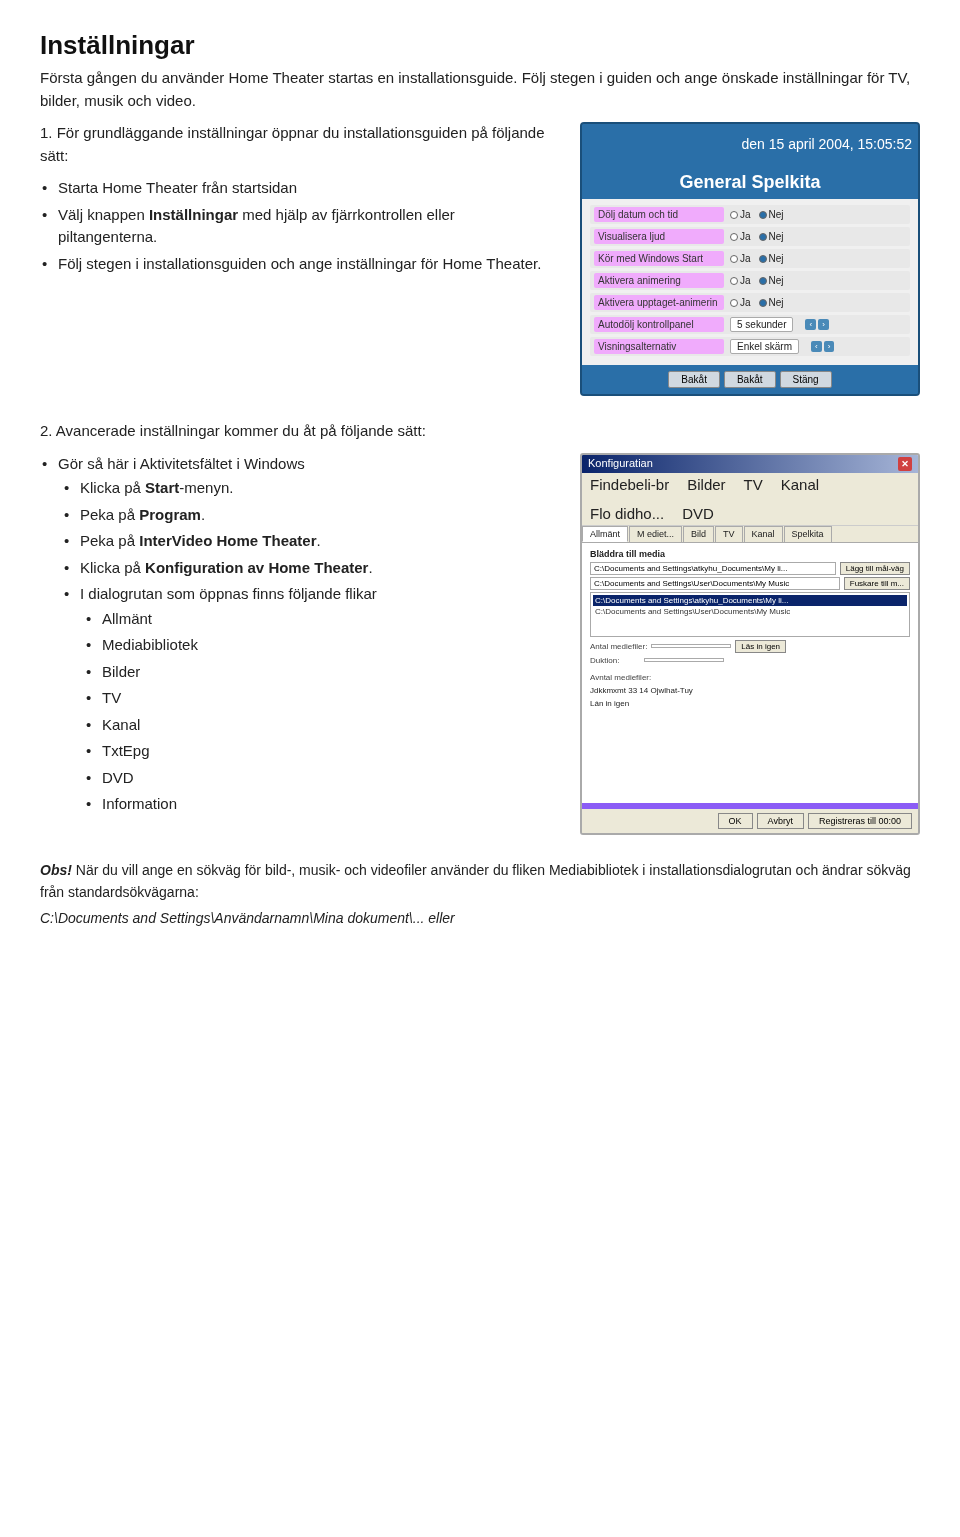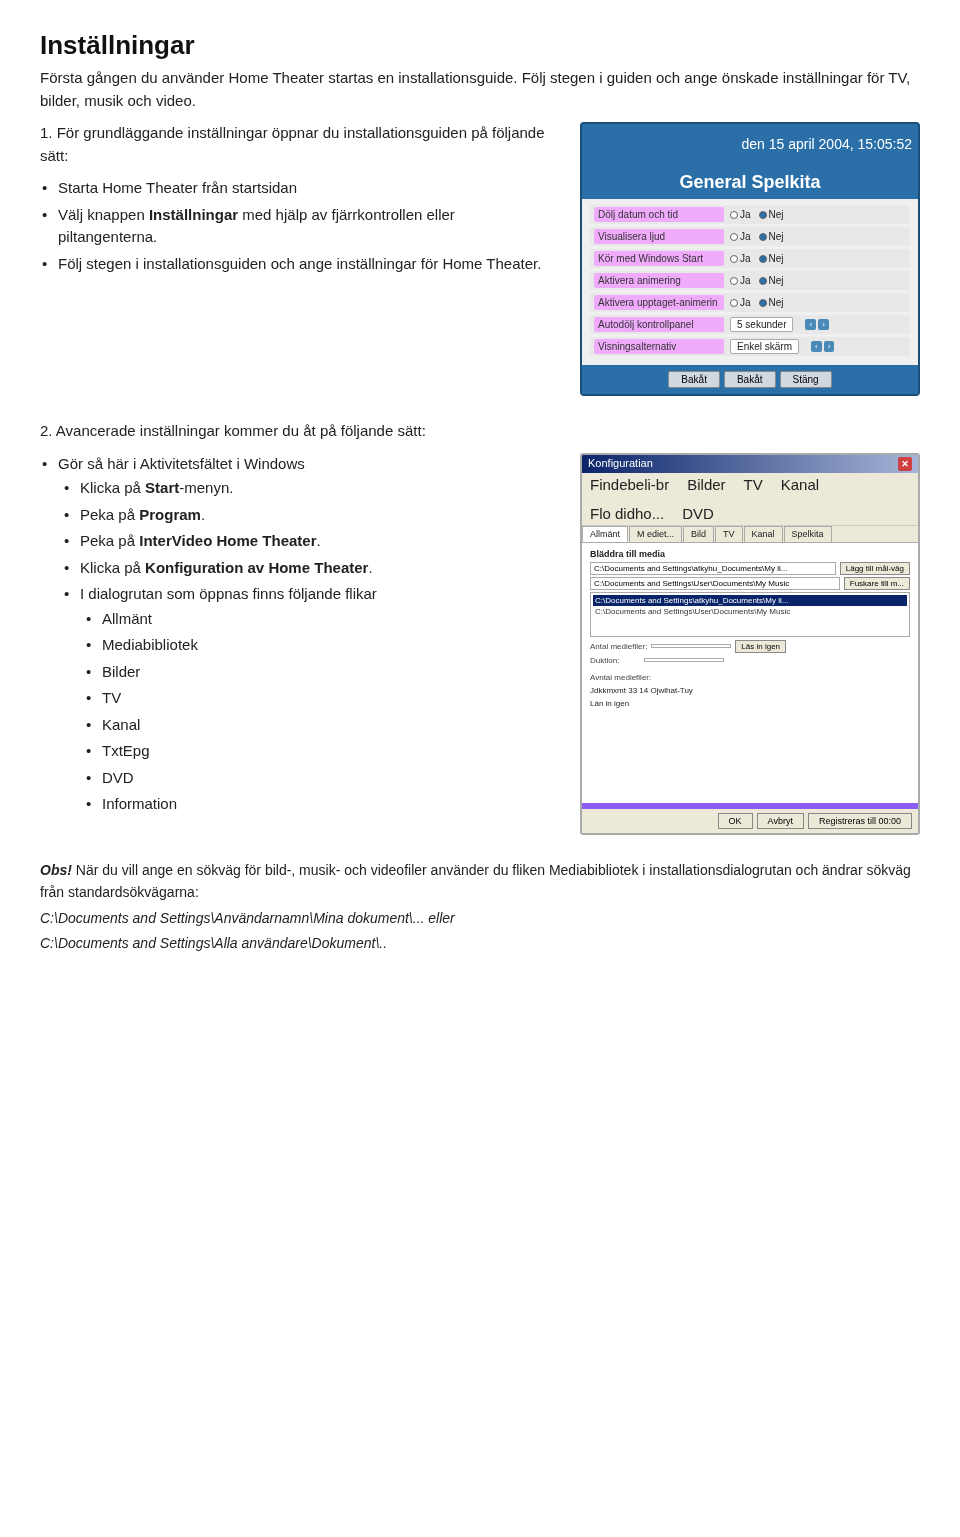--- a/index.html
+++ b/index.html
@@ -526,14 +526,13 @@
     </div>
   </div>
 </div>
 
 <div class="obs-box">
   <p>
     <span class="obs-label">Obs!</span>
     <span> När du vill ange en sökväg för bild-, musik- och videofiler använder du fliken Mediabibliotek i installationsdialogrutan och ändrar sökväg från standardsökvägarna:</span>
   </p>
   <p style="margin-top:4px;"><span class="italic">C:\Documents and Settings\Användarnamn\Mina dokument\</span><span class="italic">... eller</span></p>
-  <p style="margin-top:2px;"><span class="italic">C:\Documents and Settings\Alla användare\Dokument\</span><span class="italic">..</span></p>
 </div>
 
 </body></html>

